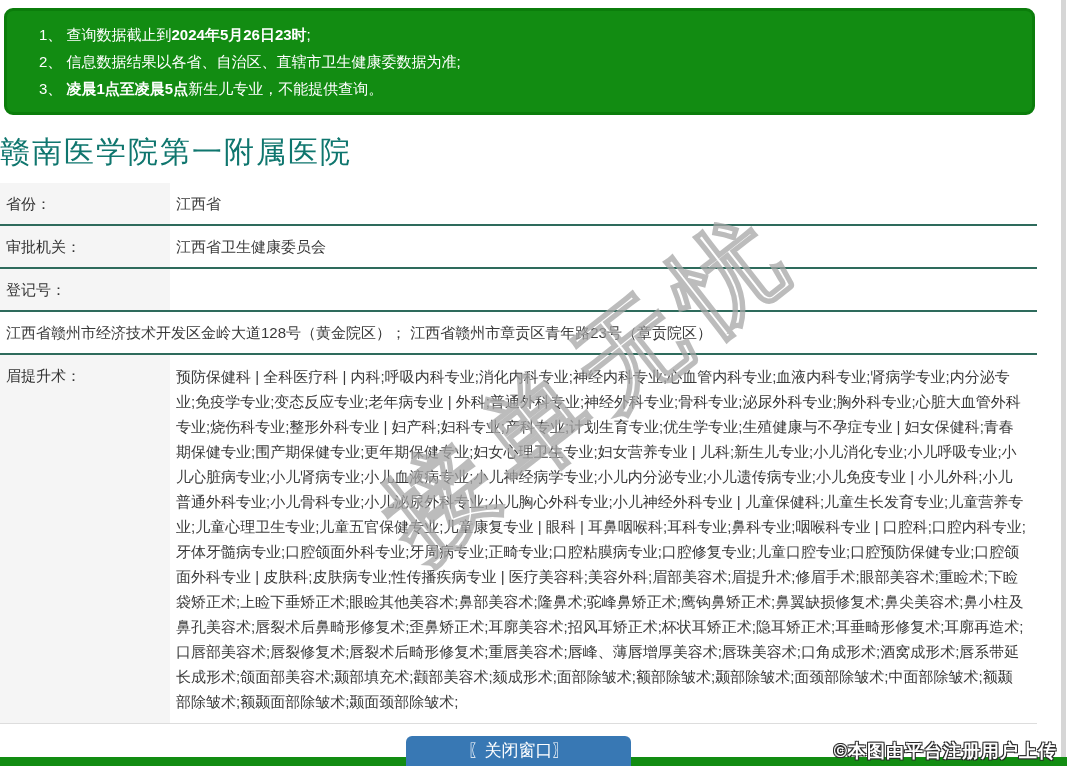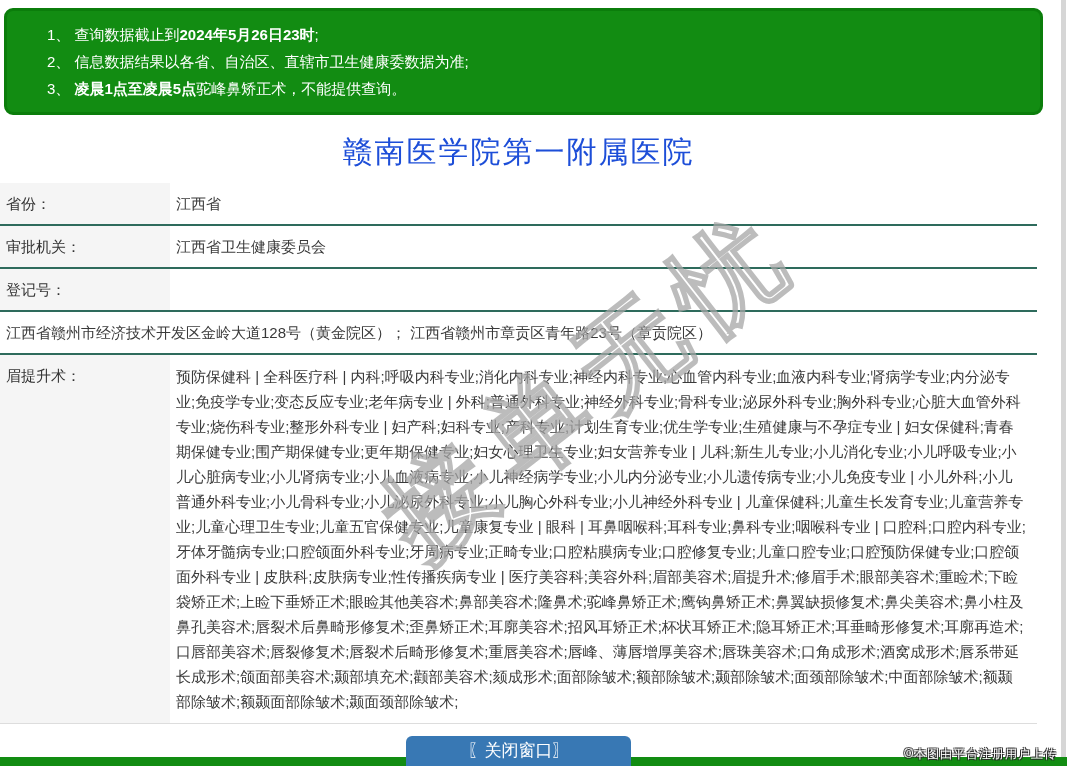--- a/index.html
+++ b/index.html
@@ -10,38 +10,37 @@
     overflow: hidden;
     position: relative;
   }
   
   .banner {
     position: absolute; left: 4px; top: 8px;
     width: 973px;
     background: #128c12;
     border: 3px solid #0b7d0b;
     border-radius: 9px;
-    padding: 10px 20px 10px 40px;
+    padding: 10px 20px 10px 32px;
     color: #ffffff;
     z-index: 2;
   }
   .banner .line {
     font-size: 15px;
     line-height: 27px;
     white-space: nowrap;
   }
   .banner .b { font-weight: bold; }
   
   .page-title {
     position: absolute; left: 0; top: 132px;
     width: 1037px;
-    text-align: center;
     font-size: 30px;
     letter-spacing: 2px;
-    color: #1d4ed8;
+    color: #0f766e;
     font-weight: 400;
     z-index: 2;
   }
   
   .info-table {
     position: absolute; left: 0; top: 183px;
     width: 1037px;
     z-index: 2;
   }
   .row {
@@ -106,22 +105,22 @@
     border-radius: 6px;
     color: #ffffff;
     font-size: 17px;
     font-family: "Liberation Sans", "DejaVu Sans", sans-serif;
     cursor: pointer;
     z-index: 4;
     padding-bottom: 14px;
   }
   .copyright {
     position: absolute; right: 10px; bottom: 3px;
-    font-size: 12px;
-    font-weight: normal;
+    font-size: 18px;
+    font-weight: bold;
     color: #ffffff;
     text-shadow: -1px -1px 0 #2a2a2a, 1px -1px 0 #2a2a2a,
                  -1px 1px 0 #2a2a2a, 1px 1px 0 #2a2a2a;
     z-index: 6;
     letter-spacing: 1px;
   }
   .scrollbar-track {
     position: absolute; top: 0; right: 1px;
     width: 5px; height: 766px;
     background: #d6d6d6;
@@ -129,21 +128,21 @@
   }
 </style>
 </head>
 <body>
 
 <div class="scrollbar-track"></div>
 
 <div class="banner">
   <div class="line"><span>1、 查询数据截止到</span><span class="b">2024年5月26日23时</span><span>;</span></div>
   <div class="line"><span>2、 信息数据结果以各省、自治区、直辖市卫生健康委数据为准;</span><span class="b"></span><span></span></div>
-  <div class="line"><span>3、 </span><span class="b">凌晨1点至凌晨5点</span><span>驼峰鼻矫正术，不能提供查询。</span></div>
+  <div class="line"><span>3、 </span><span class="b">凌晨1点至凌晨5点</span><span>新生儿专业，不能提供查询。</span></div>
 </div>
 
 <div class="page-title">赣南医学院第一附属医院</div>
 
 <div class="info-table">
   <div class="row">
     <div class="row-label">省份：</div>
     <div class="row-value">江西省</div>
   </div>
   <div class="row">

